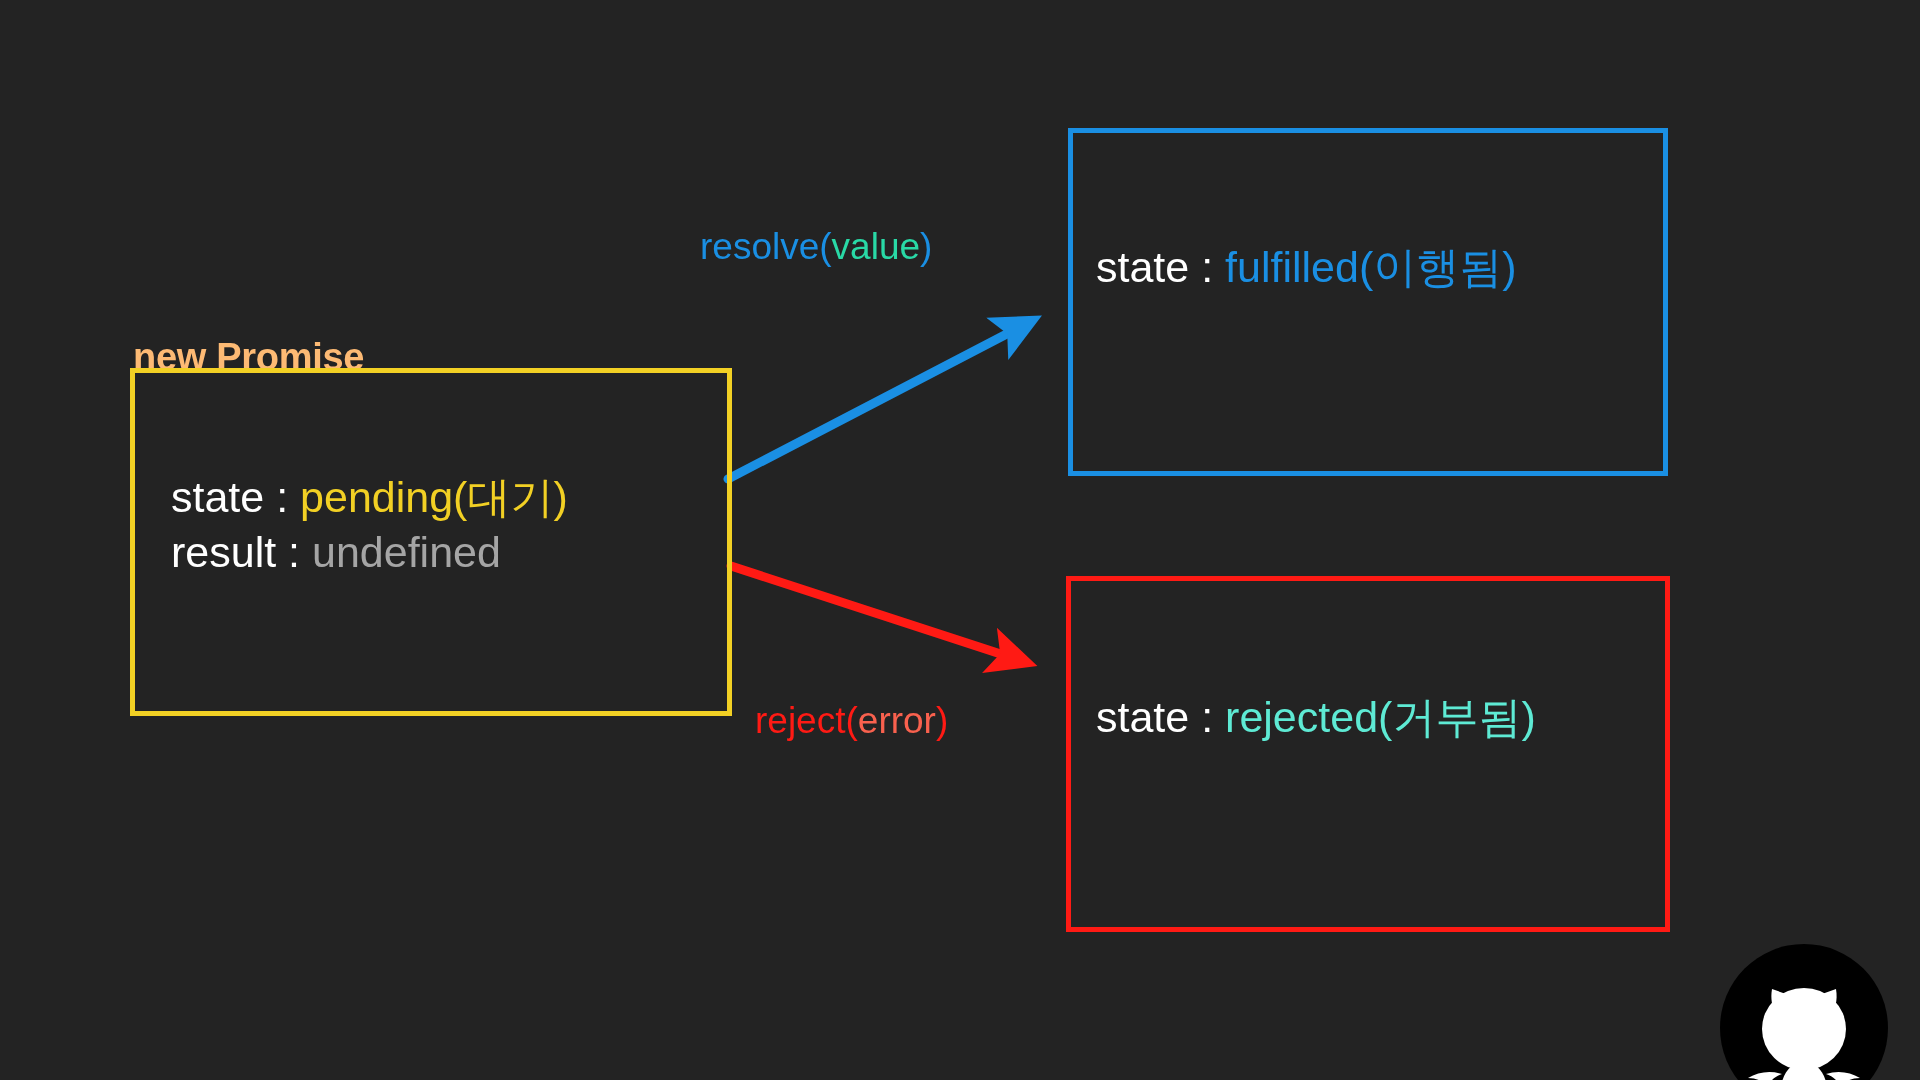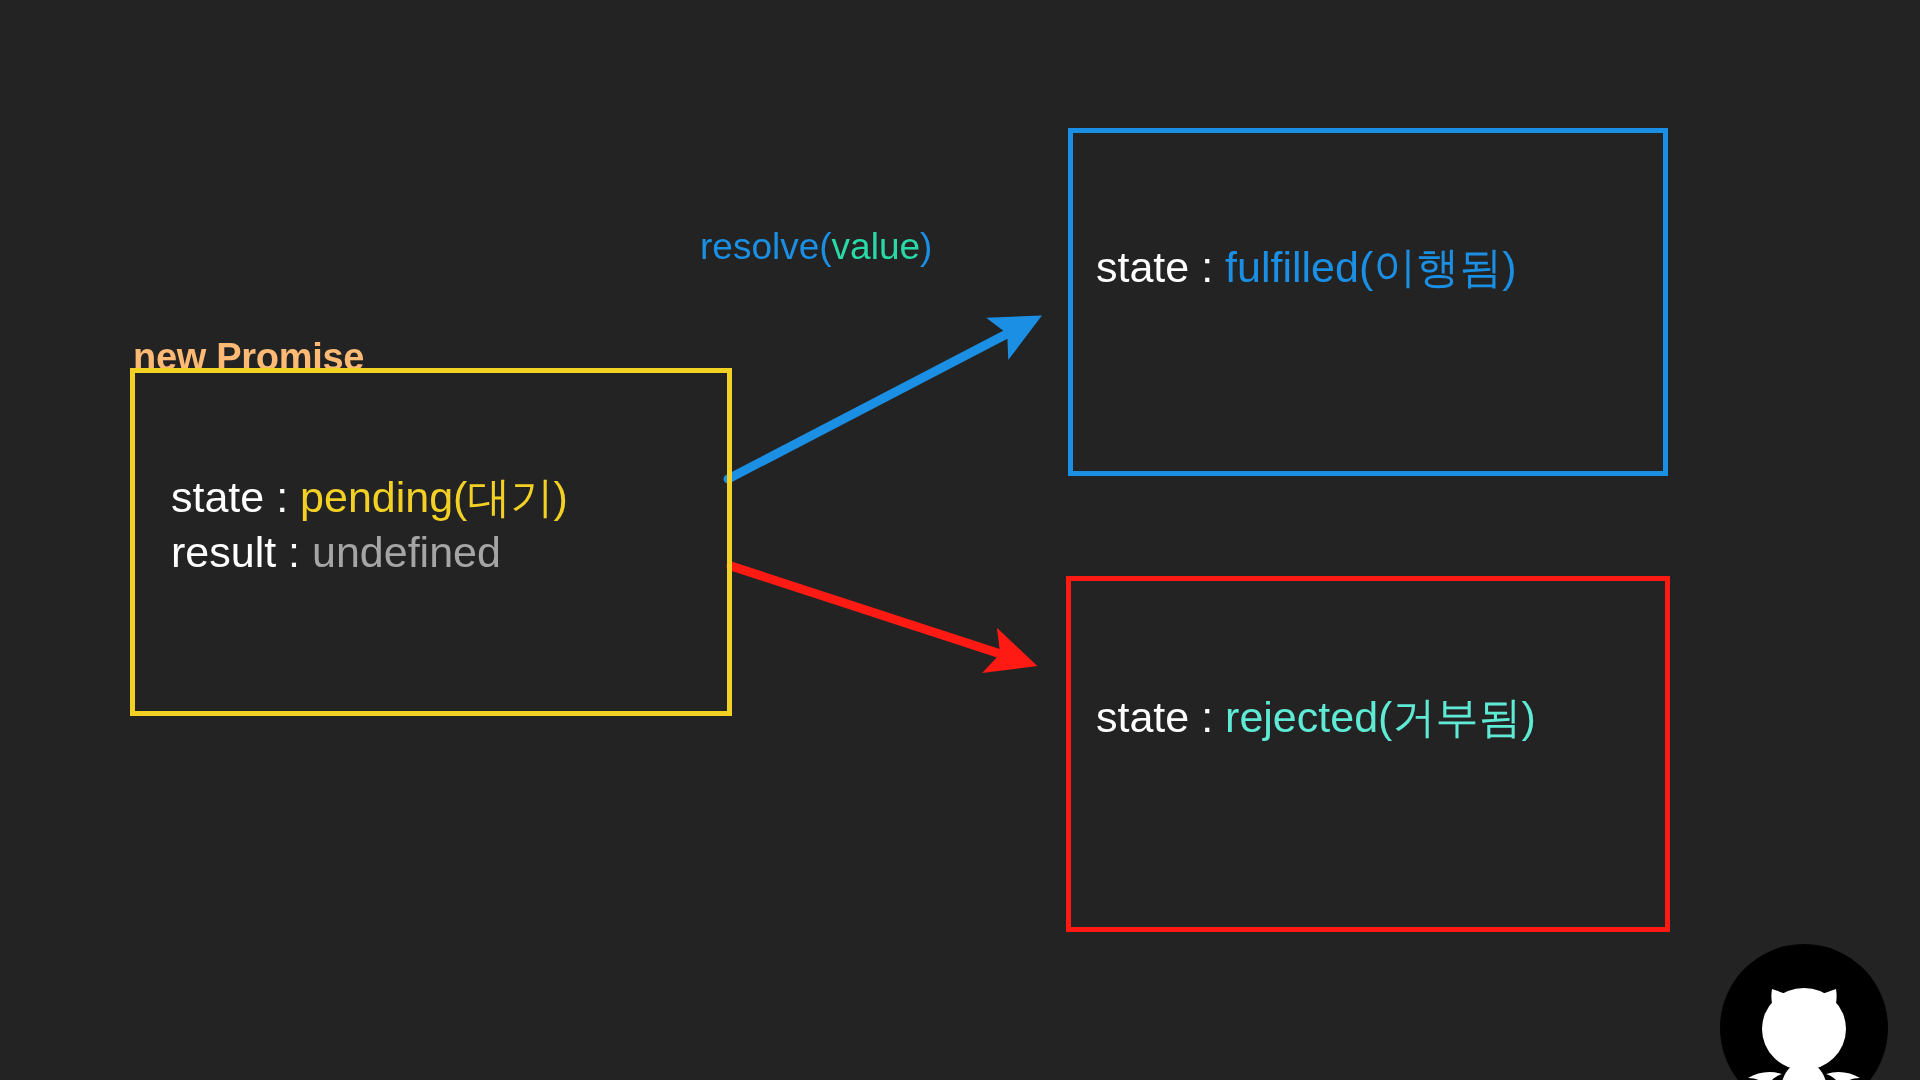--- a/index.html
+++ b/index.html
@@ -153,20 +153,23 @@
   <div id="rows-rejected" class="rows">
     <div class="row">
       <span class="key">state</span><span class="colon"> : </span><span class="v-rejected">rejected(거부됨)</span>
     </div>
   </div>
 
   <div id="label-resolve" class="arrow-label">
     <span>resolve(</span><span class="arg">value</span><span>)</span>
   </div>
 
+  <div id="label-reject" class="arrow-label">
+    <span>reject(</span><span class="arg">error</span><span>)</span>
+  </div>
 
   <div id="logo">
     <div class="disc"></div>
     <svg width="168" height="168" viewBox="0 0 168 168" xmlns="http://www.w3.org/2000/svg">
 
       <path d="M52 45 C50 57, 53 66, 58 72 C57 62, 60 55, 66 50 Z" fill="#FFFFFF"></path>
 
       <path d="M116 45 C118 57, 115 66, 110 72 C111 62, 108 55, 102 50 Z" fill="#FFFFFF"></path>
 
       <ellipse cx="84" cy="85" rx="42" ry="41" fill="#FFFFFF"></ellipse>

